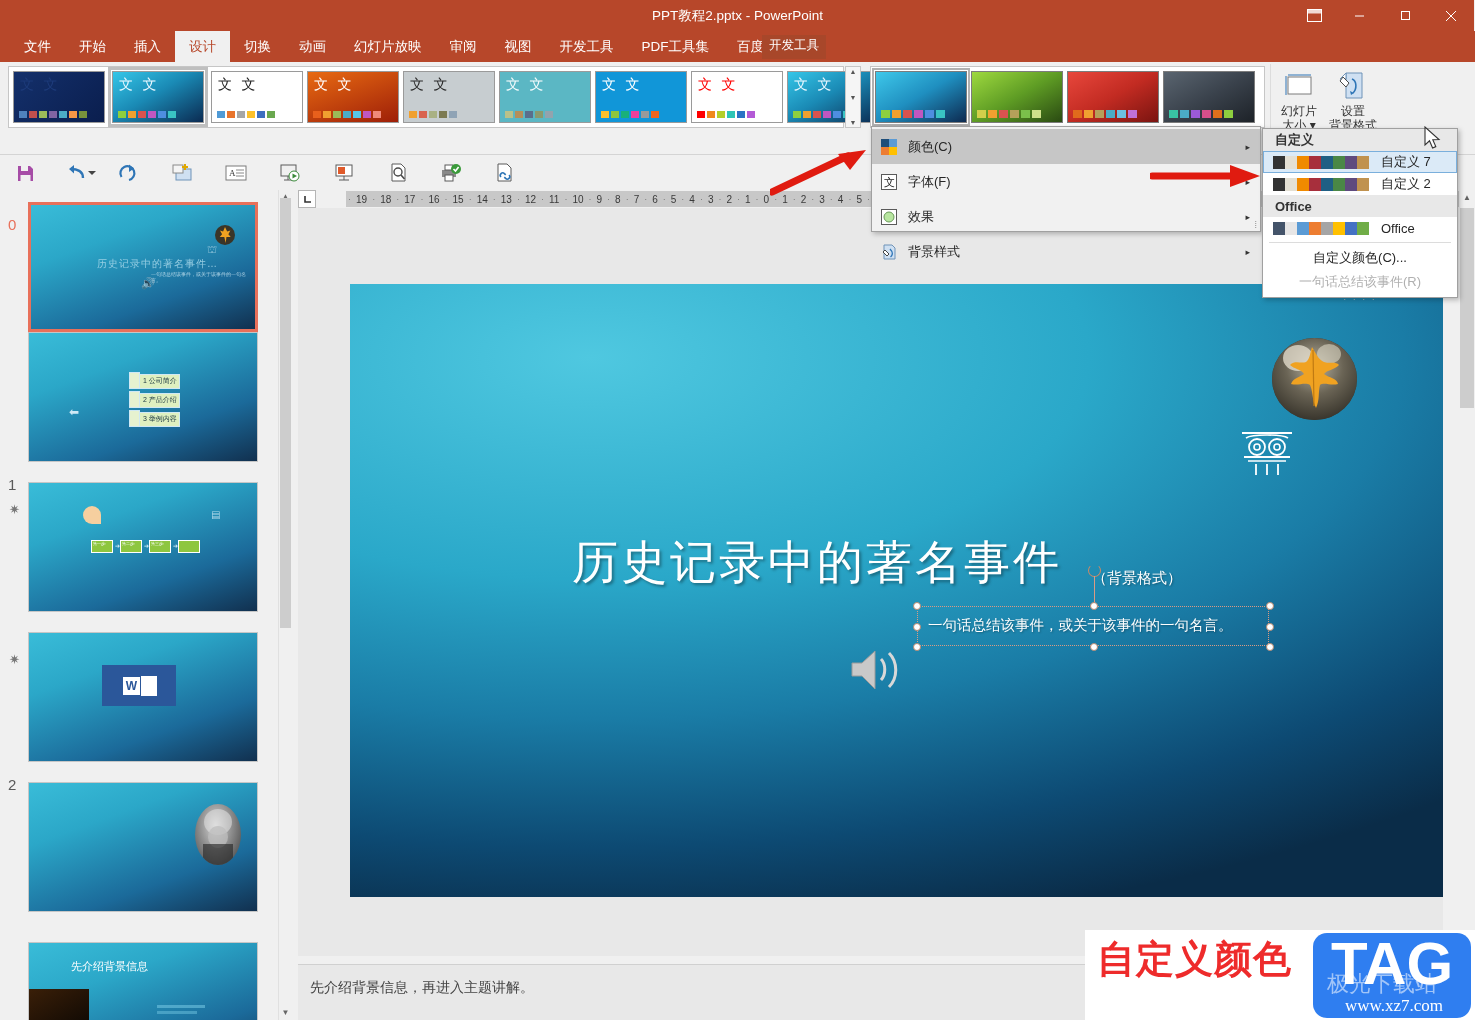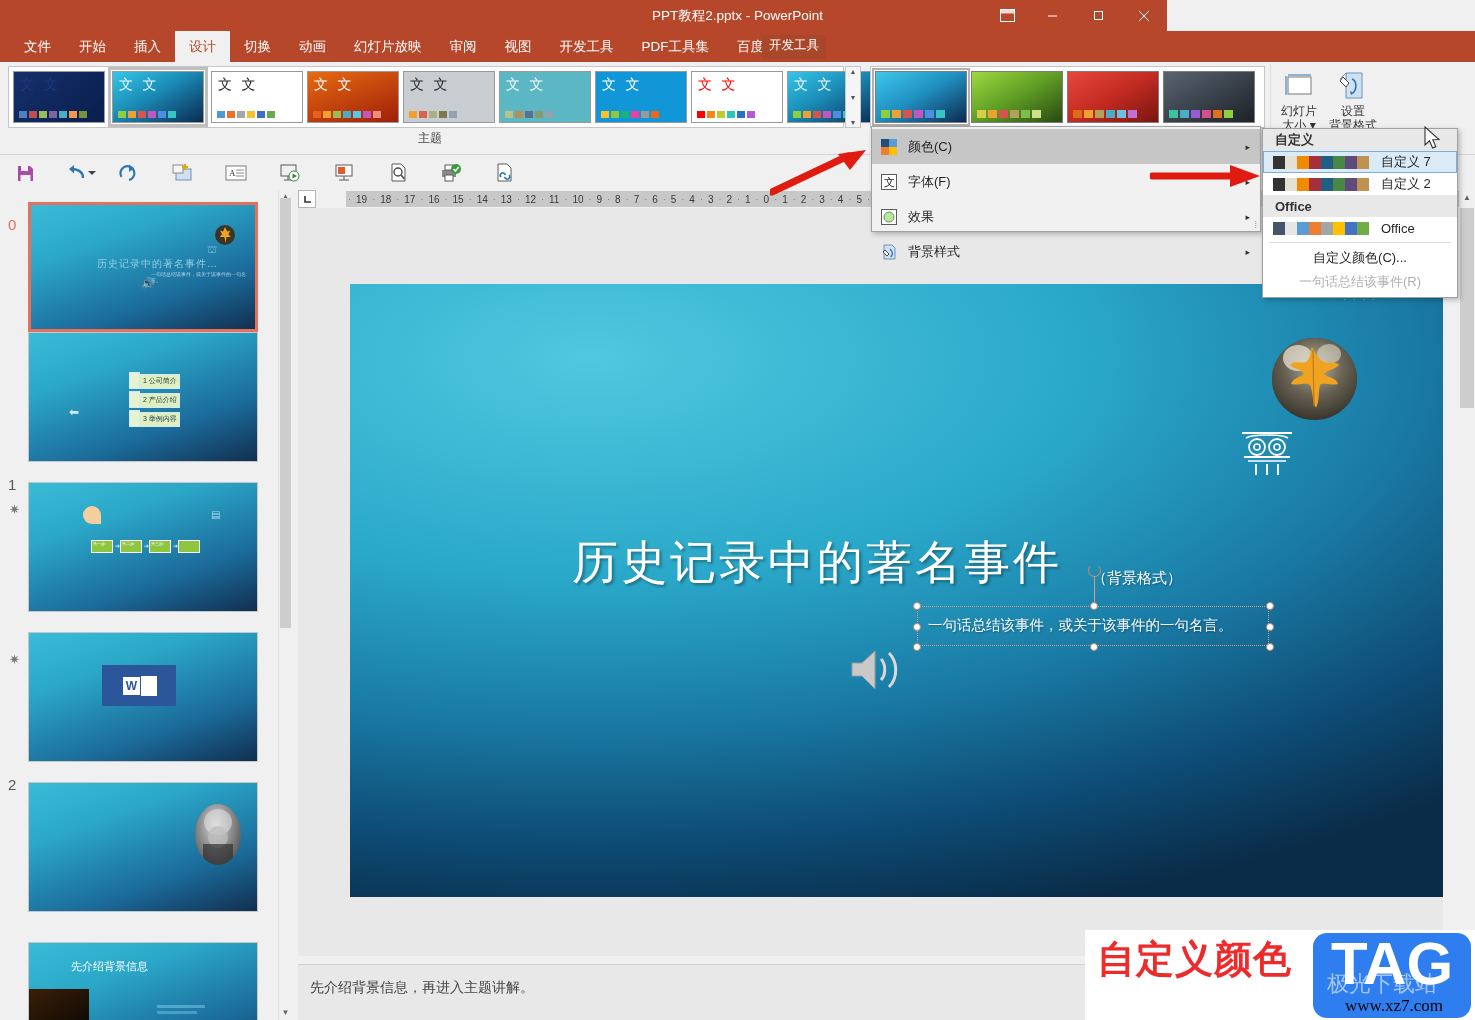--- a/index.html
+++ b/index.html
@@ -7,21 +7,21 @@
   body {
     font-family: "Liberation Sans", "DejaVu Sans", sans-serif;
     font-size: 13px;
     background: #f0f0f0;
     color: #262626;
     position: relative;
   }
 
   
   .titlebar {
-    position:absolute; left:0; top:0; width:1167px; height:31px;
+    position:absolute; left:0; top:0; width:1474px; height:31px;
     background:#b7472a;
   }
   .title-text {
     position:absolute; left:0; top:0; width:1475px; height:31px;
     line-height:31px; text-align:center; color:#fff; font-size:13.5px;
   }
   .win-btns { position:absolute; right:0; top:0; height:31px; display:flex; }
   .win-btn {
     width:46px; height:31px; display:flex; align-items:center; justify-content:center;
     color:#fff; font-size:13px;
@@ -237,21 +237,21 @@
   
   .wm { position:absolute; left:1085px; top:930px; width:390px; height:90px; background:#fff; }
   .wm-cn { position:absolute; left:12px; top:4px; font-size:38px; color:#ee2b2b; font-weight:bold;
      font-family:"DejaVu Sans","Liberation Sans",sans-serif; letter-spacing:1px;}
   .wm-url { position:absolute; left:12px; top:52px; font-size:30px; color:#2b58d8;
      font-family:"Liberation Serif","DejaVu Serif",serif; }
   .wm-tag { position:absolute; left:228px; top:3px; width:158px; height:85px; background:#2f7ef0;
      border-radius:14px; overflow:hidden;}
   .wm-tag-txt { position:absolute; left:0; top:-4px; width:158px; text-align:center; font-size:60px; color:#fff;
      font-family:"Liberation Sans",sans-serif; font-weight:bold;}
-  .wm-xz { position:absolute; left:6px; bottom:2px; width:150px; text-align:center; color:#000000; font-size:17px;
+  .wm-xz { position:absolute; left:6px; bottom:2px; width:150px; text-align:center; color:#ffffff; font-size:17px;
      font-family:"Liberation Serif",serif;}
   .wm-xz2 { position:absolute; left:14px; top:36px; font-size:22px; color:rgba(255,255,255,.55);}
 </style>
 </head>
 <body>
 
 <div class="titlebar">
   <div class="title-text">PPT教程2.pptx - PowerPoint</div>
   <div class="ribbon-display">
     <svg width="15" height="13" viewBox="0 0 15 13">
@@ -420,21 +420,20 @@
           <i style="background: rgb(78, 142, 224);"></i>
           <i style="background: rgb(57, 195, 195);"></i>
         </div>
       </div>
     </div>
   <div class="gal-scroll">
     <span>▲</span>
     <span>▼</span>
     <span>▼</span>
   </div>
-  <div class="theme-label">主题</div>
 
   <div class="variants" id="variants">
       <div class="vthumb sel" style="background: linear-gradient(150deg, rgb(62, 200, 234) 0%, rgb(31, 143, 192) 48%, rgb(13, 42, 80) 100%);">
         <div class="sw">
           <i style="background: rgb(142, 207, 63);"></i>
           <i style="background: rgb(240, 160, 48);"></i>
           <i style="background: rgb(217, 83, 79);"></i>
           <i style="background: rgb(192, 87, 192);"></i>
           <i style="background: rgb(78, 142, 224);"></i>
           <i style="background: rgb(57, 195, 195);"></i>

